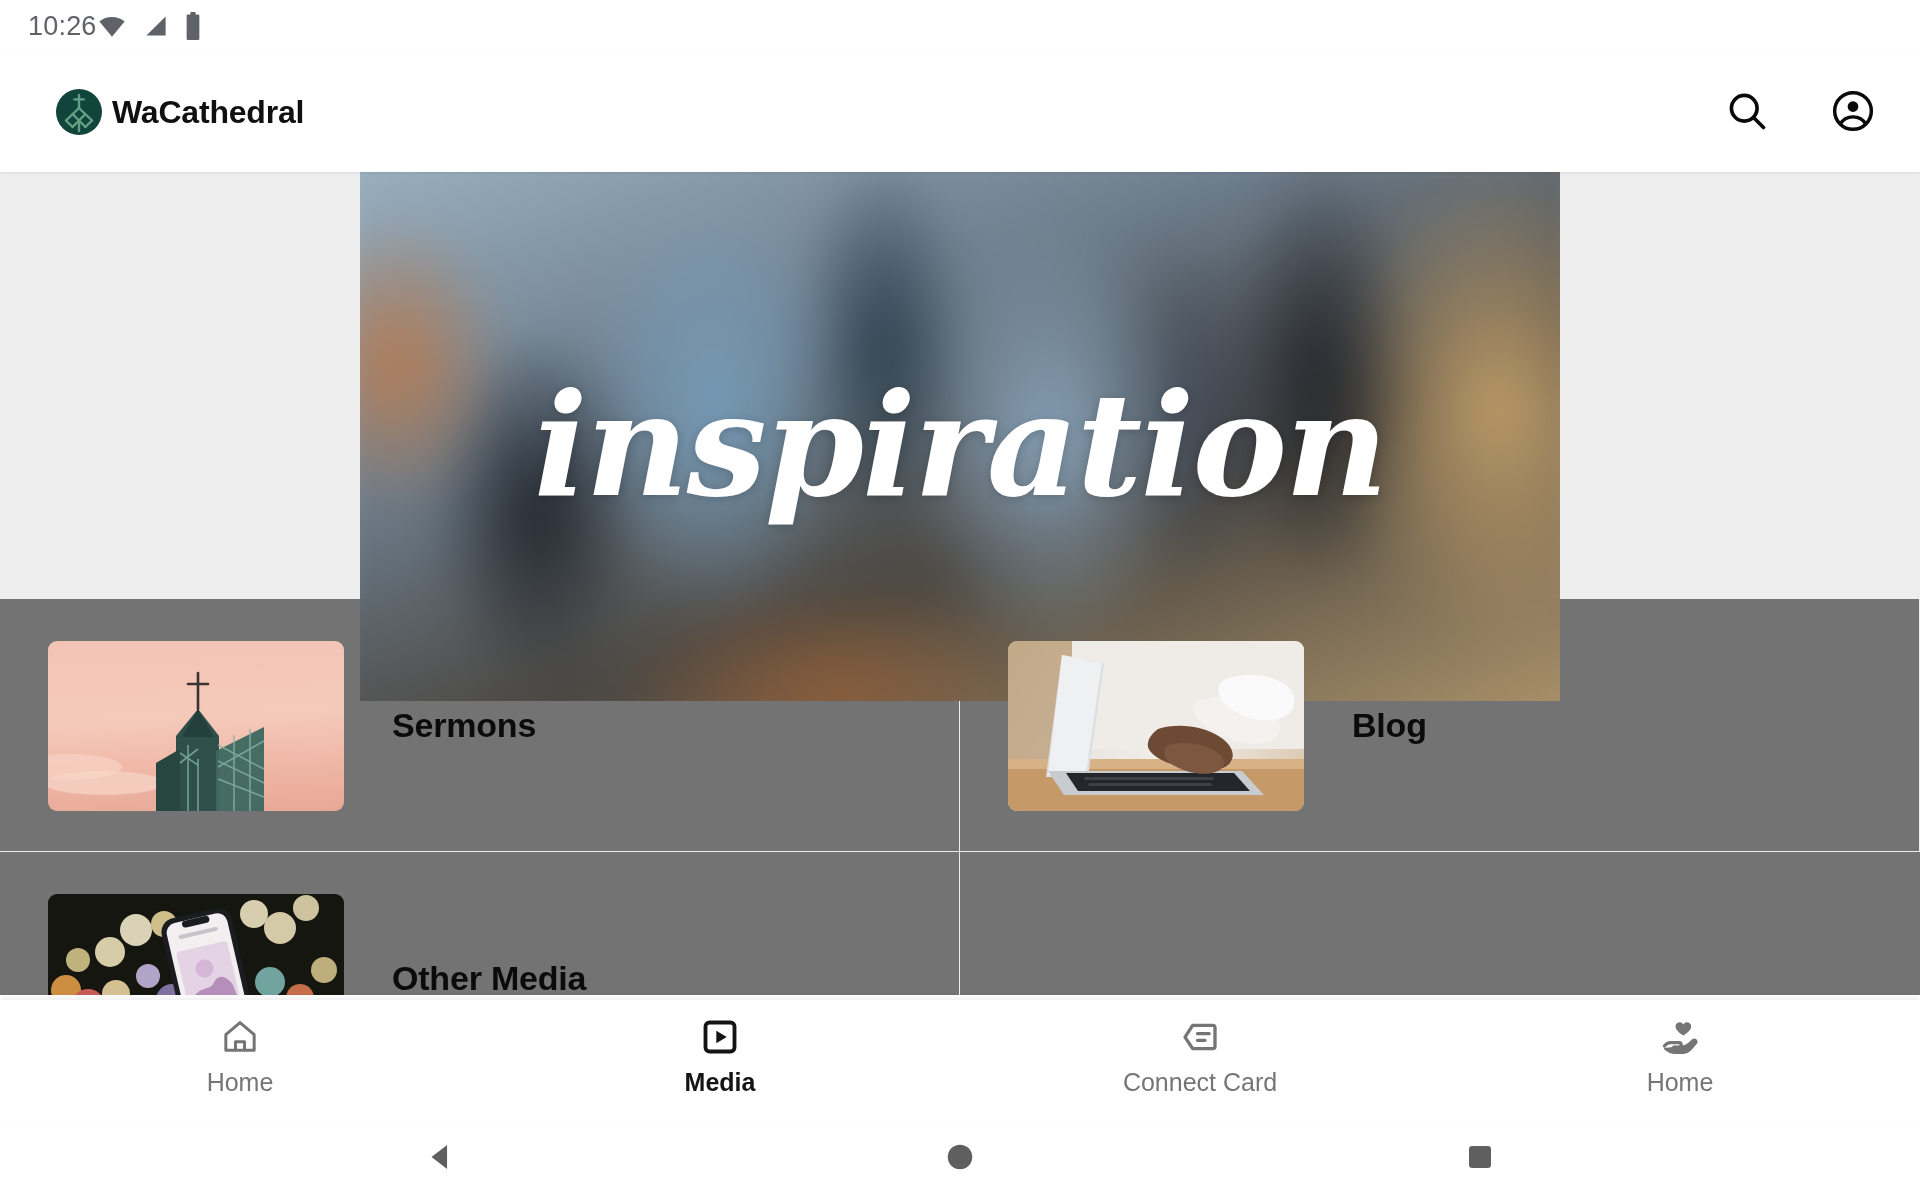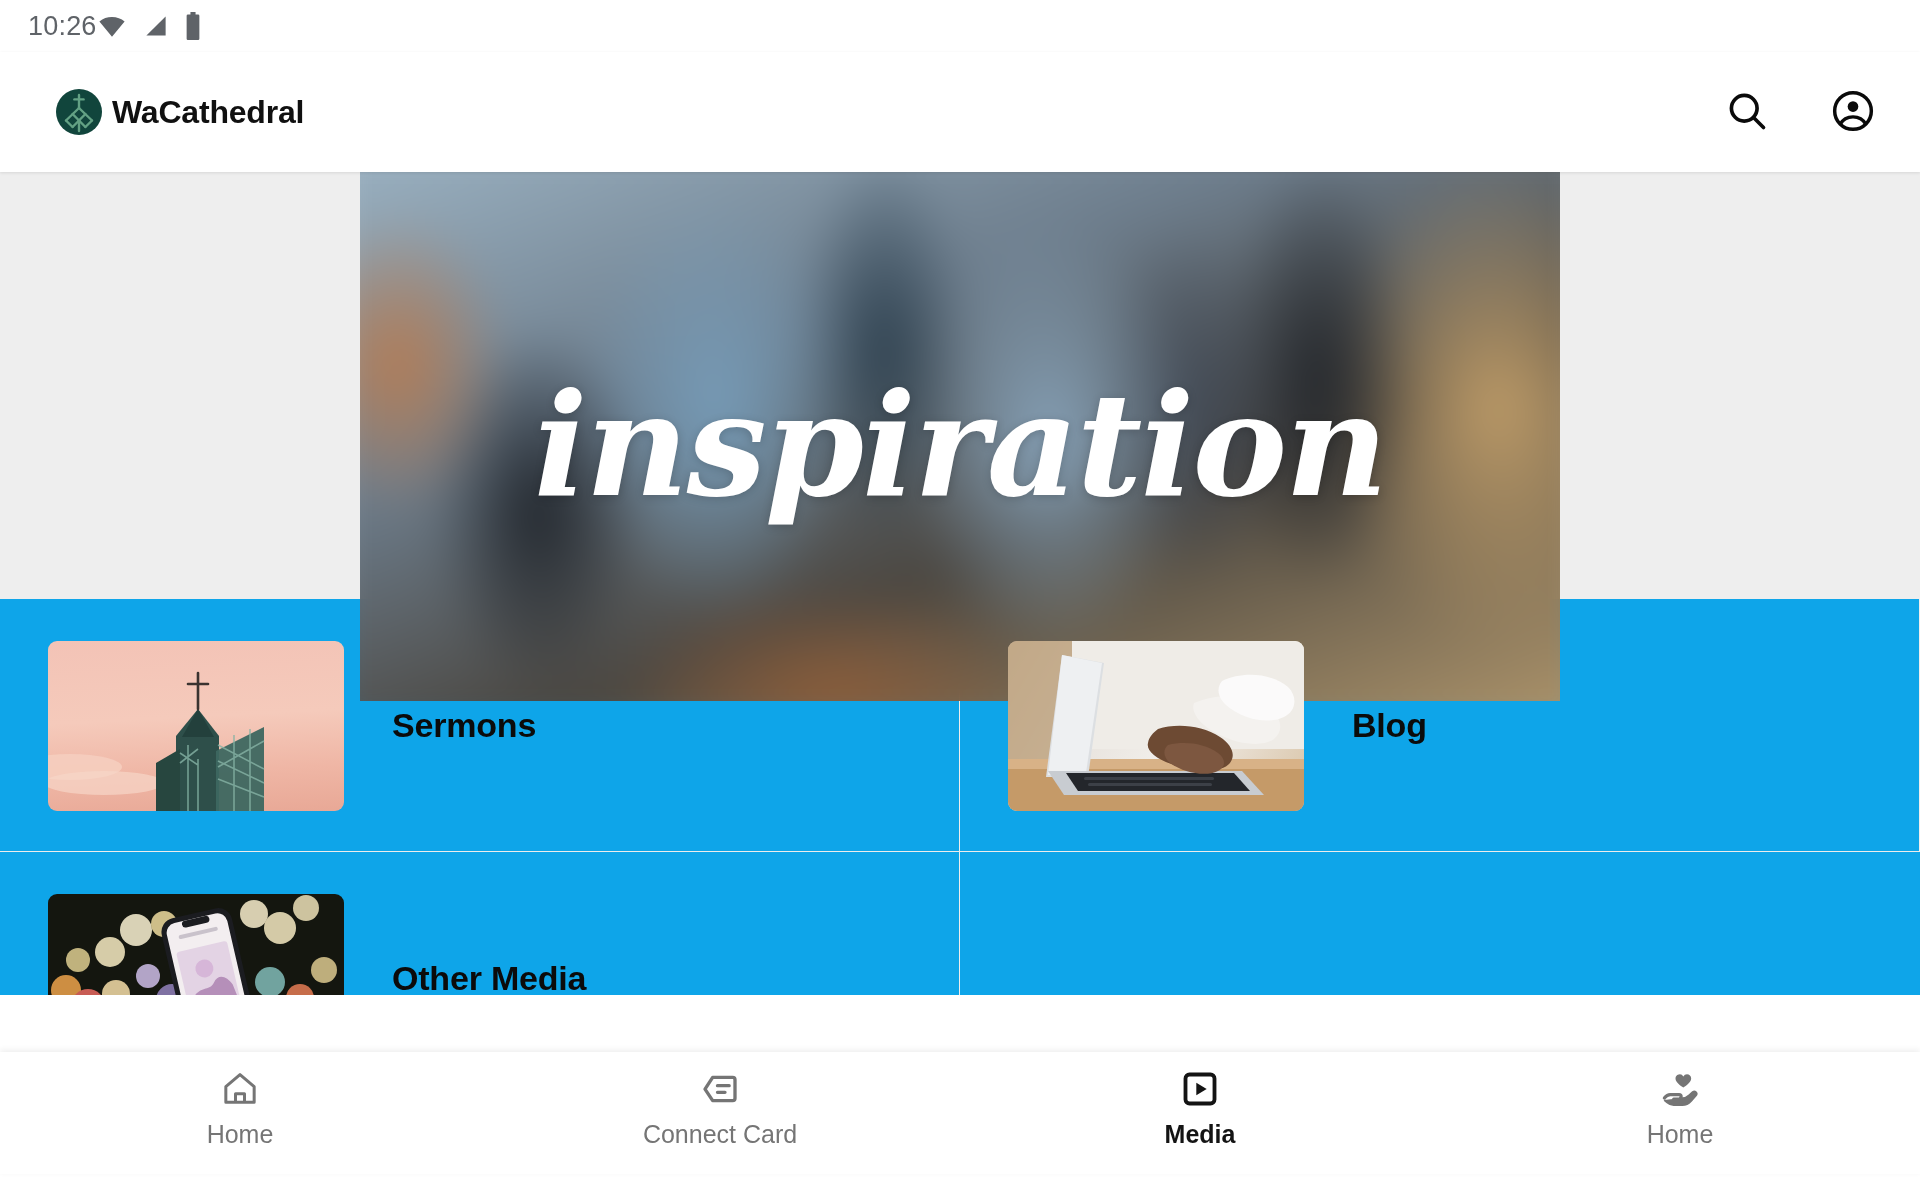--- a/index.html
+++ b/index.html
@@ -94,21 +94,21 @@
     text-shadow:0 2px 10px rgba(0,0,0,.18);
     user-select:none;
   }
 
   
   .tiles{ display:flex; flex-wrap:wrap; }
   .tile{
     width:960px; height:253px;
     display:flex; align-items:center;
     padding-left:48px;
-    background:#0ea5e9;
+    background:#737373;
     box-shadow: inset -1px 0 0 #ededed, inset 0 -1px 0 #ededed;
     cursor:pointer;
   }
   .tile.blank{ box-shadow: inset 0 -1px 0 #ededed; cursor:default; }
   .tile-thumb{
     width:296px; height:170px; border-radius:9px;
     overflow:hidden; flex:none; position:relative;
   }
   .tile-label{
     font-size:34px; font-weight:bold; color:#0b0b0b;
@@ -117,21 +117,21 @@
 
   
   .art-sermons{ position:absolute; inset:0;
     background:linear-gradient(177deg,#f3c3b6 0%,#f5cabb 45%,#efb6a5 75%,#e8a896 100%); }
   .art-blog{ position:absolute; inset:0;
     background:linear-gradient(120deg,#cdb79d 0%,#e8e3dd 32%,#f2efeb 58%,#d8c3a6 100%); }
   .art-other{ position:absolute; inset:0; background:#14160f; }
 
   
   .bottom-nav{
-    position:absolute; top:1052px; left:0; width:1920px; height:122px;
+    position:absolute; top:1000px; left:0; width:1920px; height:122px;
     background:#ffffff;
     display:flex; align-items:flex-start;
     box-shadow:0 -2px 6px rgba(0,0,0,.07);
     z-index:10;
   }
   .nav-item{
     flex:1; height:100%;
     display:flex; flex-direction:column; align-items:center;
     padding-top:16px; gap:10px;
     cursor:pointer; background:transparent; border:none;
@@ -323,38 +323,38 @@
   <button class="nav-item">
     <span class="nav-icon">
       <svg width="40" height="40" viewBox="0 0 24 24" fill="none" stroke="#757575" stroke-width="1.8" stroke-linejoin="round">
         <path d="M3.5 10.6 12 3.4l8.5 7.2V20H3.5z"></path>
           <path d="M9.3 20v-5.2h5.4V20"></path>
       </svg>
     </span>
     <span class="nav-label">Home</span>
   </button>
 
+  <button class="nav-item active">
+    <span class="nav-icon">
+      <svg width="40" height="40" viewBox="0 0 24 24" fill="none">
+        <rect x="3.3" y="3.3" width="17.4" height="17.4" rx="2.4" stroke="#141414" stroke-width="2.3"></rect>
+        <path d="M9.8 8.2 16 12l-6.2 3.8z" fill="#141414"></path>
+      </svg>
+    </span>
+    <span class="nav-label">Media</span>
+  </button>
+
   <button class="nav-item">
     <span class="nav-icon">
       <svg width="40" height="40" viewBox="0 0 24 24" fill="none" stroke="#757575" stroke-width="2">
         <path d="M7.6 5h12a1.4 1.4 0 0 1 1.4 1.4v11.2A1.4 1.4 0 0 1 19.6 19h-12L3 12.1z" stroke-linejoin="round"></path>
         <path d="M10.5 10h7M10.5 14h4.5" stroke-linecap="round"></path>
       </svg>
     </span>
     <span class="nav-label">Connect Card</span>
-  </button>
-
-  <button class="nav-item active">
-    <span class="nav-icon">
-      <svg width="40" height="40" viewBox="0 0 24 24" fill="none">
-        <rect x="3.3" y="3.3" width="17.4" height="17.4" rx="2.4" stroke="#141414" stroke-width="2.3"></rect>
-        <path d="M9.8 8.2 16 12l-6.2 3.8z" fill="#141414"></path>
-      </svg>
-    </span>
-    <span class="nav-label">Media</span>
   </button>
 
 
   <button class="nav-item">
     <span class="nav-icon">
       <svg width="40" height="40" viewBox="0 0 24 24" fill="none">
         <path d="M16.2 3.2a2.5 2.5 0 0 0-2.2 1.3 2.5 2.5 0 0 0-4.7 1.2c0 2.3 3.1 4.4 4.7 5.4 1.6-1 4.7-3.1 4.7-5.4a2.5 2.5 0 0 0-2.5-2.5z" fill="#757575"></path>
         <path d="M2.6 17.4c1.2-1.5 2.6-2.3 4.2-2h4.6a1.3 1.3 0 0 1 0 2.6H8.2" fill="none" stroke="#757575" stroke-width="1.9" stroke-linecap="round" stroke-linejoin="round"></path>
         <path d="M11.4 17.6h1.9c1.6 0 3-.7 4.3-1.9l2.1-1.9a1.4 1.4 0 0 1 2 1.9l-3 3.4c-1.4 1.6-3.3 2.5-5.4 2.5H8.2c-1.5 0-2.9-.6-4-1.6l-1.6-1.4" fill="#757575" stroke="#757575" stroke-width="1.2" stroke-linejoin="round"></path>
       </svg>

